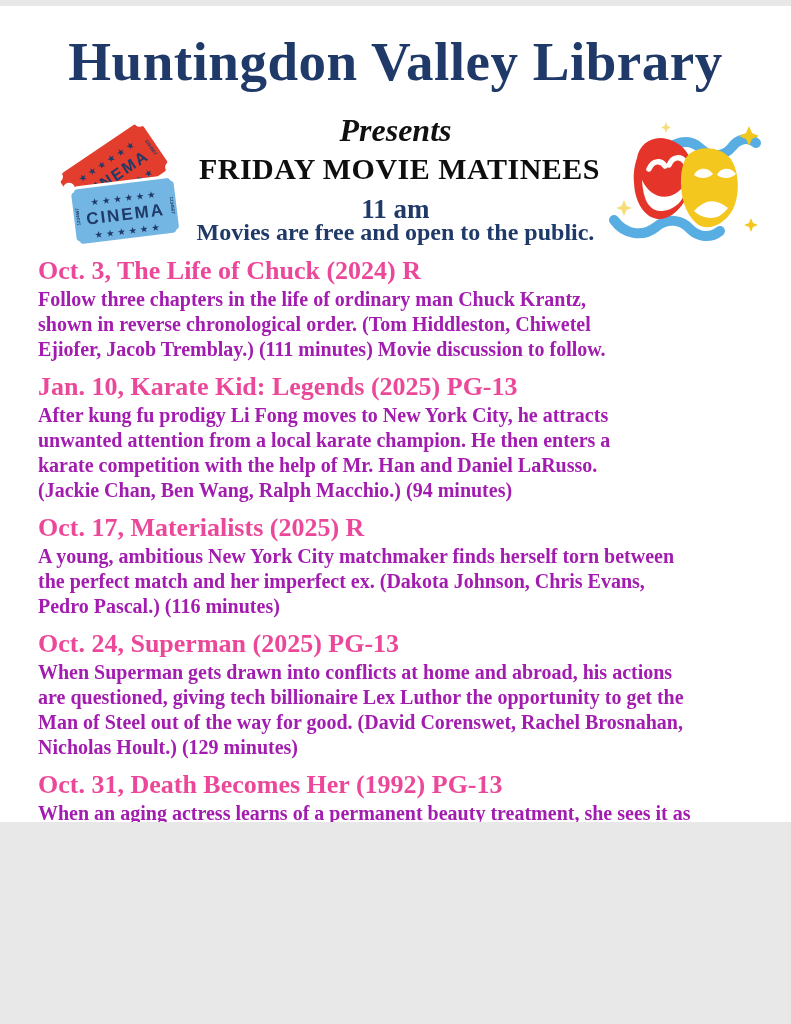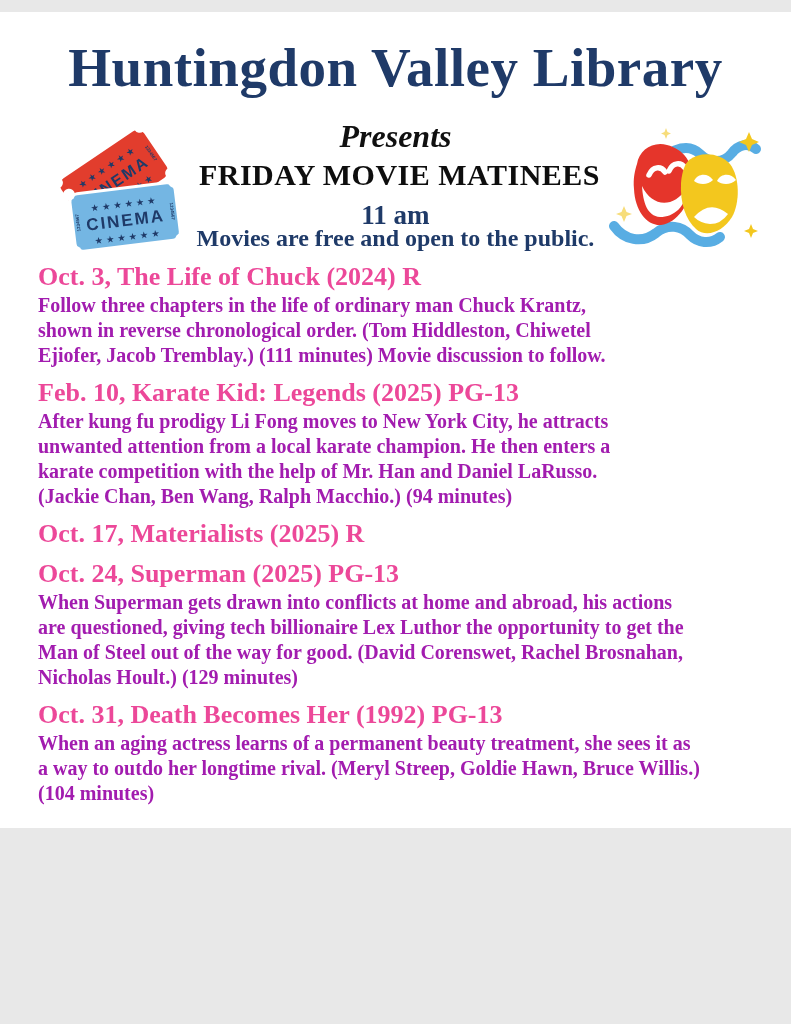--- a/index.html
+++ b/index.html
@@ -1,17 +1,17 @@
 <!DOCTYPE html>
 <html><head>
 <meta charset="utf-8">
 <style>
   html,body{margin:0;padding:0;background:#e8e8e8;}
   .page{
-    position:relative; width:791px; height:816px; margin:12px auto;
+    position:relative; width:791px; height:816px; margin:6px auto;
     background:#ffffff; overflow:hidden;
     font-family:"Liberation Serif", serif; color:#141414;
   }
   
   .title{
     position:absolute; top:24px; left:0; right:0;
     text-align:center; font-size:55px; font-weight:bold;
     color:#1f3a68; letter-spacing:0.5px; line-height:1.15;
   }
   .presents{
@@ -131,28 +131,31 @@
   </div>
 
   <div class="movies">
     <div class="movie">
       <div class="movie-title">Oct. 3, The Life of Chuck (2024) R</div>
       <div class="movie-desc">Follow three chapters in the life of ordinary man Chuck Krantz,
 shown in reverse chronological order. (Tom Hiddleston, Chiwetel
 Ejiofer, Jacob Tremblay.) (111 minutes) Movie discussion to follow.</div>
     </div>
     <div class="movie">
-      <div class="movie-title">Feb. 10, Karate Kid: Legends (2025) PG-13</div>
+      <div class="movie-title">Jan. 10, Karate Kid: Legends (2025) PG-13</div>
       <div class="movie-desc">After kung fu prodigy Li Fong moves to New York City, he attracts
 unwanted attention from a local karate champion. He then enters a
 karate competition with the help of Mr. Han and Daniel LaRusso.
 (Jackie Chan, Ben Wang, Ralph Macchio.) (94 minutes)</div>
     </div>
     <div class="movie">
       <div class="movie-title">Oct. 17, Materialists (2025) R</div>
+      <div class="movie-desc">A young, ambitious New York City matchmaker finds herself torn between
+the perfect match and her imperfect ex. (Dakota Johnson, Chris Evans,
+Pedro Pascal.) (116 minutes)</div>
     </div>
     <div class="movie">
       <div class="movie-title">Oct. 24, Superman (2025) PG-13</div>
       <div class="movie-desc">When Superman gets drawn into conflicts at home and abroad, his actions
 are questioned, giving tech billionaire Lex Luthor the opportunity to get the
 Man of Steel out of the way for good. (David Corenswet, Rachel Brosnahan,
 Nicholas Hoult.) (129 minutes)</div>
     </div>
     <div class="movie">
       <div class="movie-title">Oct. 31, Death Becomes Her (1992) PG-13</div>

